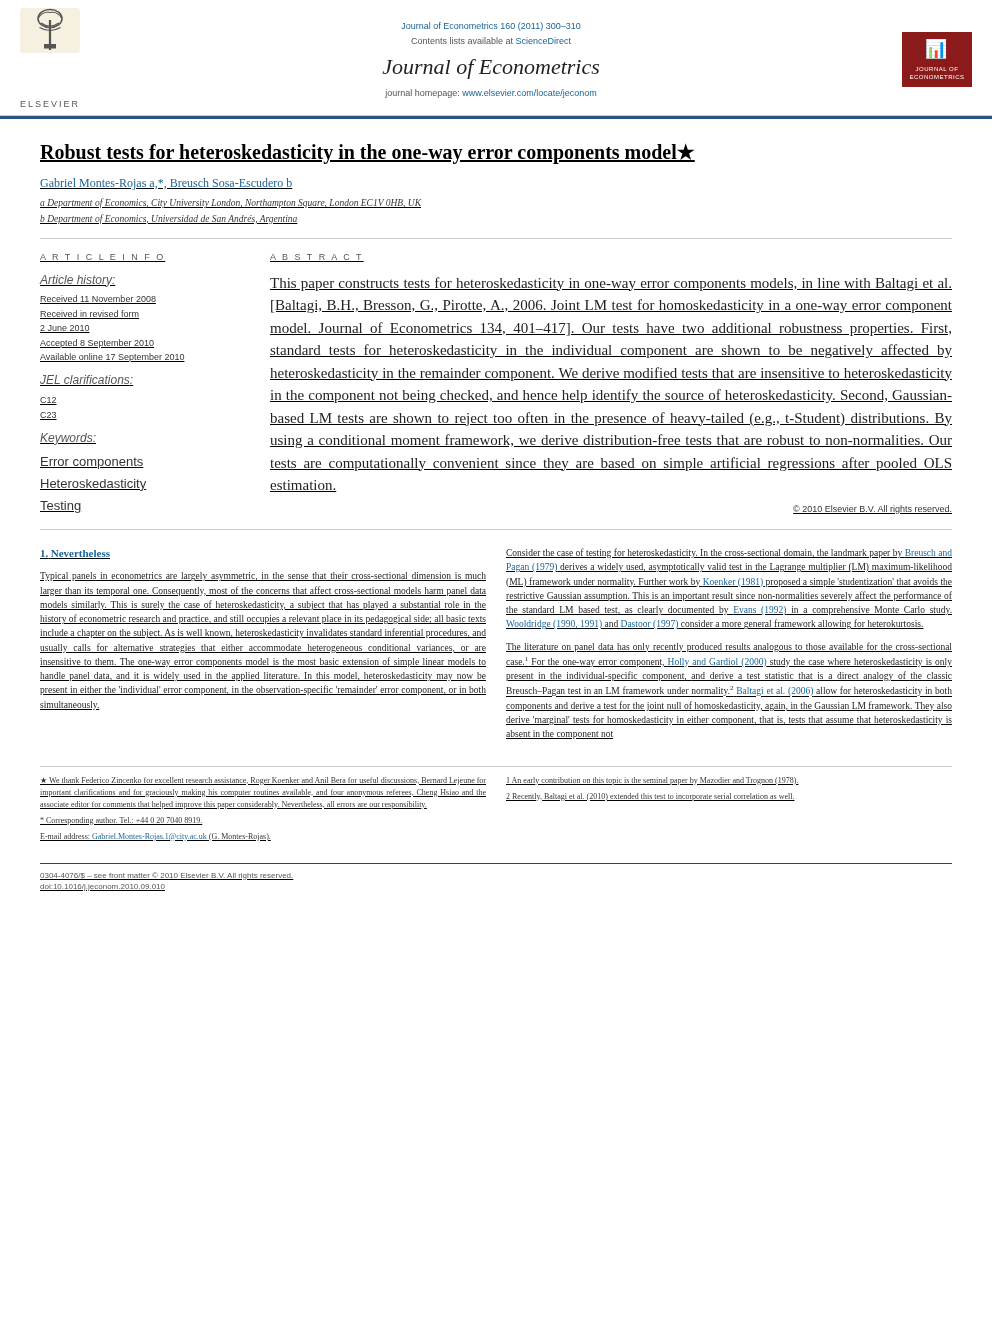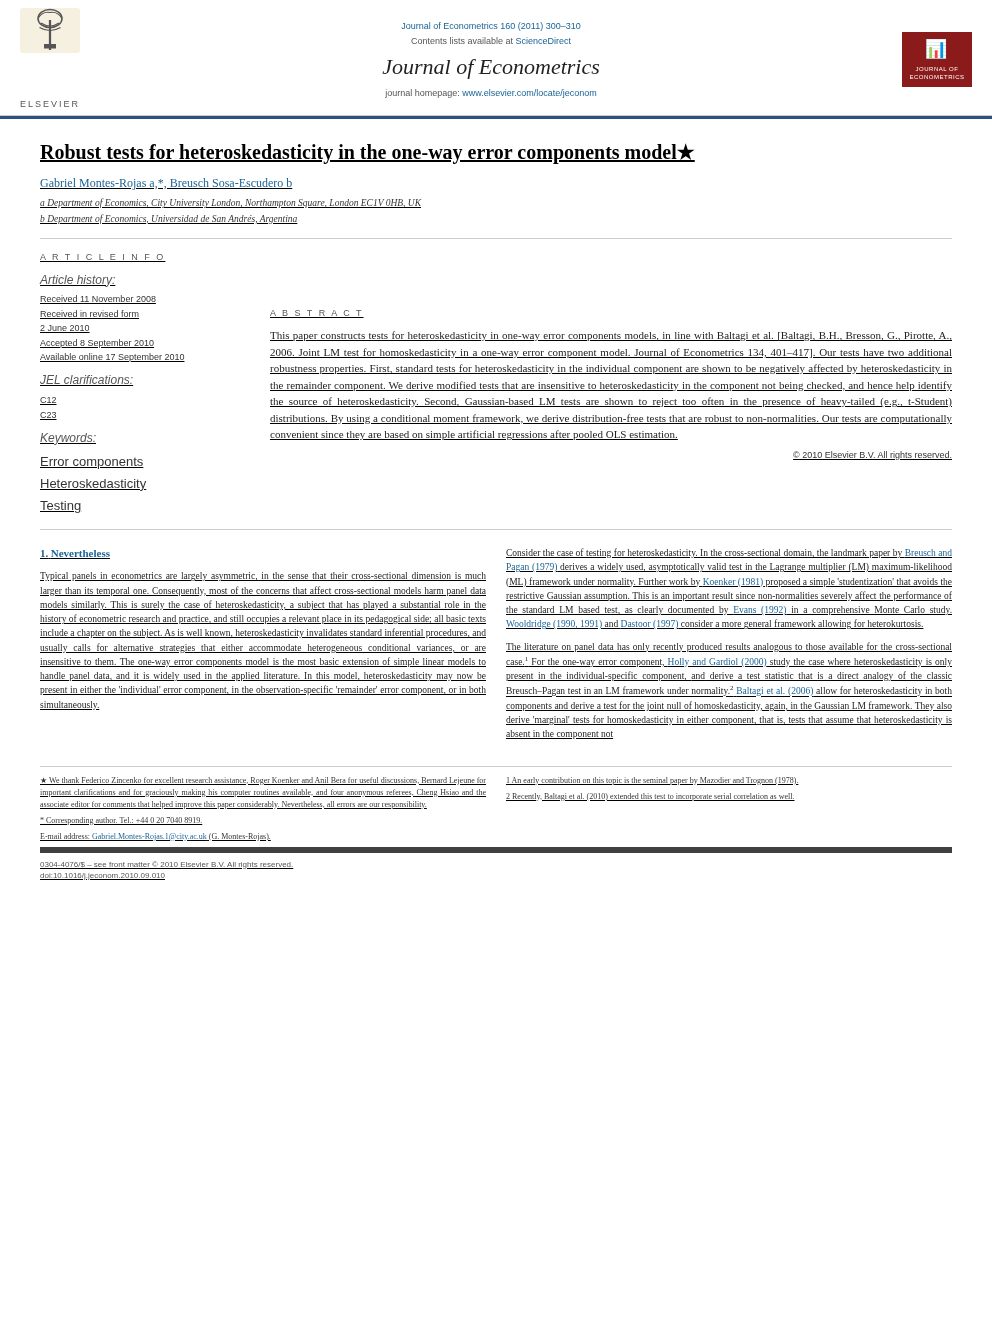--- a/index.html
+++ b/index.html
@@ -113,21 +113,20 @@
       border: none;
       border-top: 1px solid #ccc;
       margin: 12px 0;
     }
 
     
     .two-col {
       display: flex;
       gap: 20px;
       margin-top: 10px;
-      align-items: center;
     }
     .left-col {
       width: 210px;
       flex-shrink: 0;
     }
     .right-col {
       flex: 1;
     }
 
     
@@ -160,21 +159,21 @@
     }
     .keyword-item {
       font-size: 13px;
       color: #333;
       font-family: Arial, sans-serif;
       line-height: 1.7;
     }
 
     
     .abstract-text {
-      font-size: 11px;
+      font-size: 15px;
       line-height: 1.5;
       color: #222;
       text-align: justify;
     }
     .copyright {
       font-size: 9px;
       text-align: right;
       color: #333;
       margin-top: 6px;
       font-family: Arial, sans-serif;
@@ -222,21 +221,22 @@
     .footnote-text {
       font-size: 8px;
       line-height: 1.5;
       color: #333;
       text-align: justify;
       margin-bottom: 4px;
     }
 
     
     .bottom-info {
-      border-top: 6px solid #404040;
+      margin-top: 16px;
+      border-top: 1px solid #404040;
       padding-top: 6px;
     }
     .bottom-text {
       font-size: 8px;
       color: #555;
       font-family: Arial, sans-serif;
     }
 
     
     .elsevier-logo-container {

